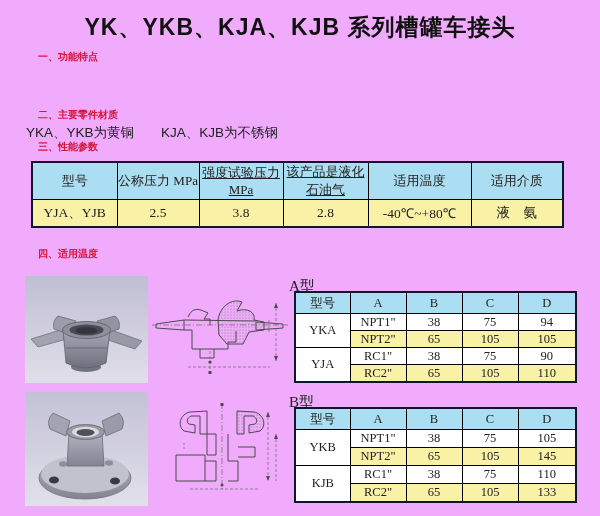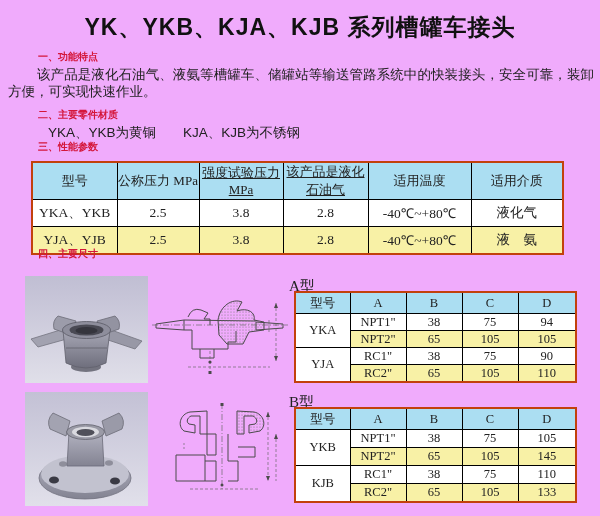--- a/index.html
+++ b/index.html
@@ -7,21 +7,21 @@
         font-family:"Liberation Sans",sans-serif;color:#1a1a1a;}
   .abs{position:absolute;}
   .title{left:0;top:12px;width:600px;text-align:center;font-size:23px;font-weight:bold;
          letter-spacing:1px;color:#111;}
   .red-h{color:#d4163a;font-size:10px;font-weight:bold;white-space:nowrap;}
   .para{left:8px;top:66px;width:586px;font-size:13.5px;line-height:17px;text-indent:29px;
         text-align:justify;color:#222;}
   .plain{font-size:13.5px;color:#222;white-space:nowrap;}
 
   table{border-collapse:collapse;table-layout:fixed;}
-  .dtable{border:2px solid #c2410c;}
+  .dtable{border:2px solid #0f172a;}
   .dtable td,.dtable th{border:1px solid #000;text-align:center;vertical-align:middle;
         font-weight:normal;padding:0;overflow:hidden;
         font-family:"Liberation Serif",serif;color:#222;}
   
   .perf{left:31px;top:161px;width:531px;}
   .perf th{height:29px;background:#abdef2;font-size:13px;}
   .perf th.sm{font-size:13px;text-decoration:underline;}
   .perf td{height:26px;font-size:13.5px;}
   .row-yellow td{background:#f8f1a6;}
   .row-white td{background:#ffffff;}
@@ -37,25 +37,24 @@
 </style>
 </head>
 <body>
 
 <div class="page">
 
   <div class="abs title">YK、YKB、KJA、KJB 系列槽罐车接头</div>
 
   <div class="abs red-h" style="left:38px;top:50px;">一、功能特点</div>
 
-  <div class="abs para">该产品是液化石油气、液氨等槽罐车、储罐站等输送管路系统中的快装接头，安全可靠，装卸方便，可实现快速作业。</div>
 
   <div class="abs red-h" style="left:38px;top:108px;">二、主要零件材质</div>
 
-  <div class="abs plain" style="left:48px;top:124px;">YKA、YKB为黄铜　　KJA、KJB为不锈钢</div>
+  <div class="abs plain" style="left:26px;top:124px;">YKA、YKB为黄铜　　KJA、KJB为不锈钢</div>
 
   <div class="abs red-h" style="left:38px;top:140px;text-align:right;">三、性能参数</div>
 
   <table class="abs dtable perf">
     <colgroup>
       <col style="width:85px">
         <col style="width:82px">
         <col style="width:84px">
       <col style="width:85px">
         <col style="width:103px">
@@ -63,40 +62,32 @@
     </colgroup>
     <tbody>
         <tr>
       <th>型号</th>
       <th>公称压力 MPa</th>
       <th class="sm">强度试验压力MPa</th>
       <th class="sm">该产品是液化石油气</th>
       <th>适用温度</th>
       <th>适用介质</th>
     </tr>
-    <tr class="row-white">
-      <td>YKA、YKB</td>
-      <td>2.5</td>
-      <td>3.8</td>
-      <td>2.8</td>
-      <td>-40℃~+80℃</td>
-      <td>液化气</td>
-    </tr>
     <tr class="row-yellow">
       <td>YJA、YJB</td>
       <td>2.5</td>
       <td>3.8</td>
       <td>2.8</td>
       <td>-40℃~+80℃</td>
       <td>液　氨</td>
     </tr>
   </tbody>
     </table>
 
-  <div class="abs red-h" style="left:38px;top:247px;">四、主要尺寸</div>
+  <div class="abs red-h" style="left:38px;top:247px;">四、适用温度</div>
 
   <div class="abs" style="left:25px;top:276px;">
     <svg width="123" height="107" viewBox="0 0 123 107">
       <defs>
         <linearGradient id="bgA" x1="0" y1="0" x2="0" y2="1">
           <stop offset="0" stop-color="#c0bed3"></stop>
             <stop offset="1" stop-color="#e0dfe9"></stop>
         </linearGradient>
         <linearGradient id="metA" x1="0" y1="0" x2="0" y2="1">
           <stop offset="0" stop-color="#a8a8b6"></stop>

